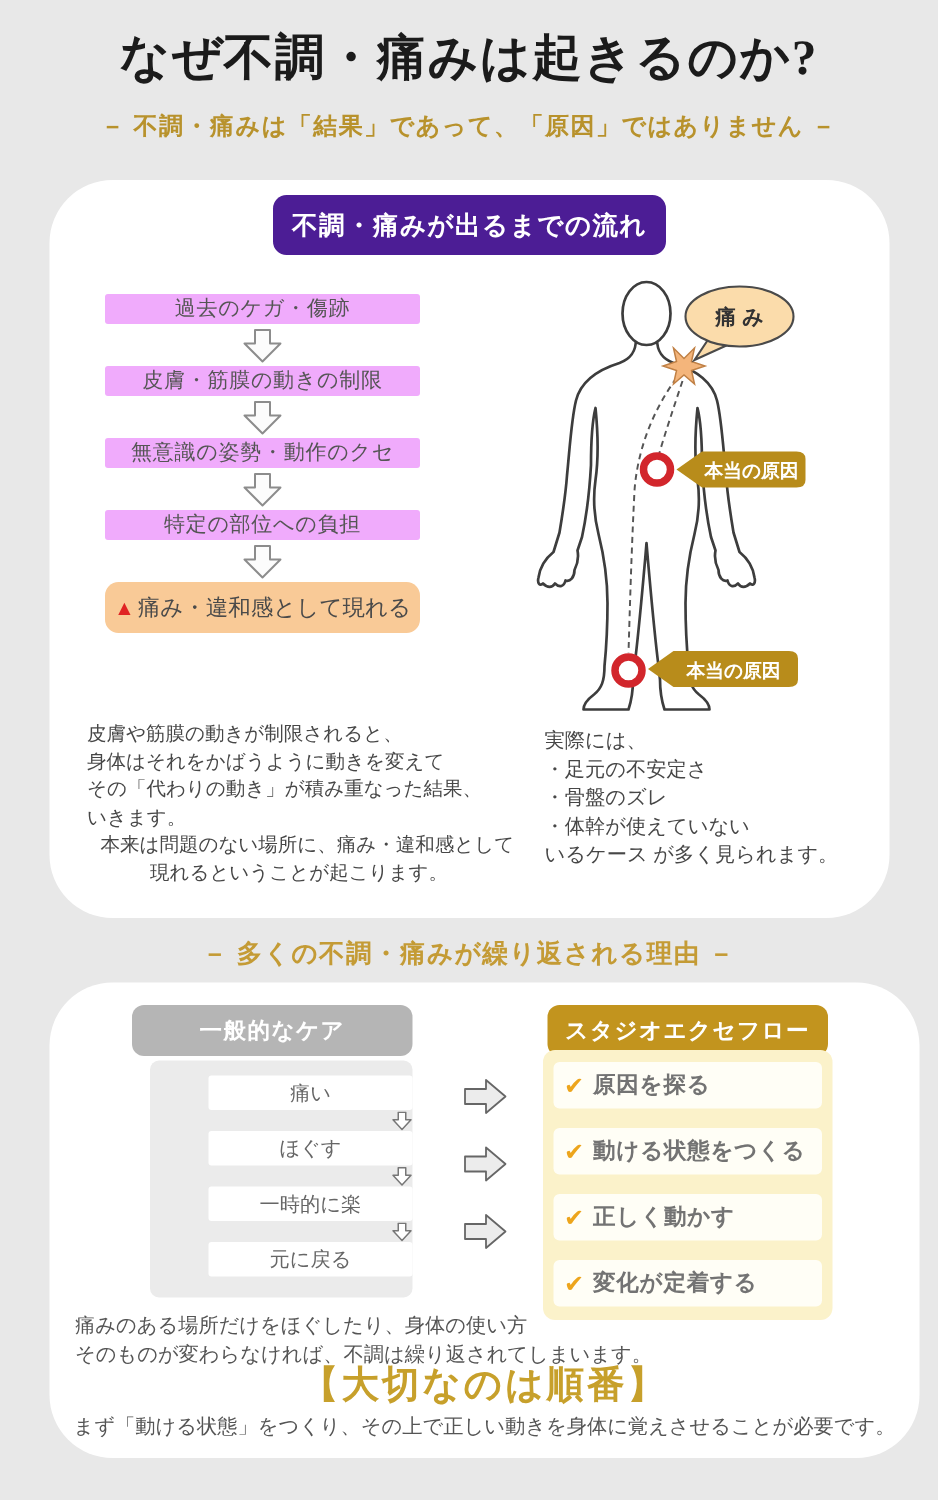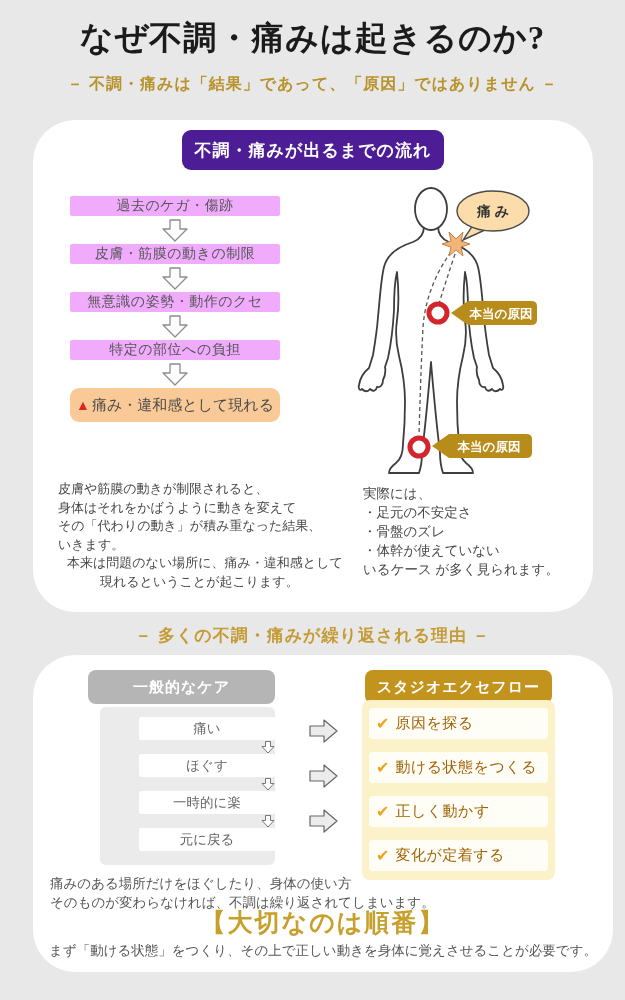--- a/index.html
+++ b/index.html
@@ -47,21 +47,21 @@
   .wbox{width:136px;height:23px;background:#fff;border-radius:2px;color:#666;font-size:13.5px;
     display:flex;align-items:center;justify-content:center;}
   .sarrow-row{height:14px;display:flex;align-items:center;justify-content:center;}
 
   .yellow-panel{position:absolute;left:329px;top:45px;width:193px;height:180px;background:#FBF2CA;border-radius:8px;
     box-sizing:border-box;padding:8px 7px;}
   .chk-row{height:31px;background:#FFFEF6;border-radius:4px;margin-bottom:13px;
     display:flex;align-items:center;padding-left:7px;box-sizing:border-box;}
   .chk-row:last-child{margin-bottom:0;}
   .chk{color:#EDA51C;font-size:16px;font-weight:700;margin-right:6px;}
-  .chk-label{color:#a16207;font-size:15px;font-weight:400;letter-spacing:0.5px;}
+  .chk-label{color:#737373;font-size:15px;font-weight:700;letter-spacing:0.5px;}
 
   .mid-arrow{position:absolute;left:276px;}
   .mid-arrow.a1{top:63px;} .mid-arrow.a2{top:108px;} .mid-arrow.a3{top:153px;}
 
   .note2{position:absolute;left:17px;top:219px;font-size:13.5px;line-height:19px;color:#555;}
   .highlight{position:absolute;top:251px;left:0;width:100%;text-align:center;
     font-size:25px;font-weight:800;color:#C7A02B;letter-spacing:2px;}
   .footer-line{position:absolute;top:287px;left:0;width:100%;text-align:center;font-size:13.5px;color:#555;}
 </style>
 </head>

